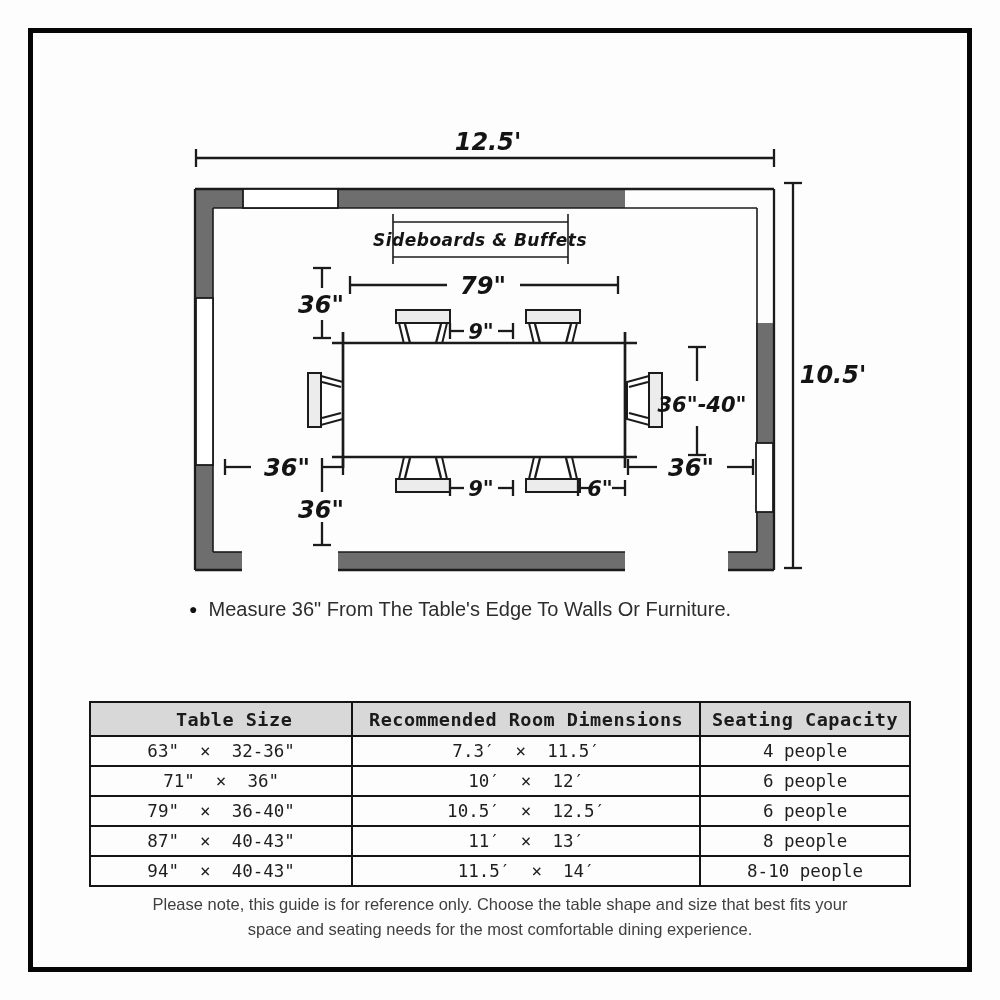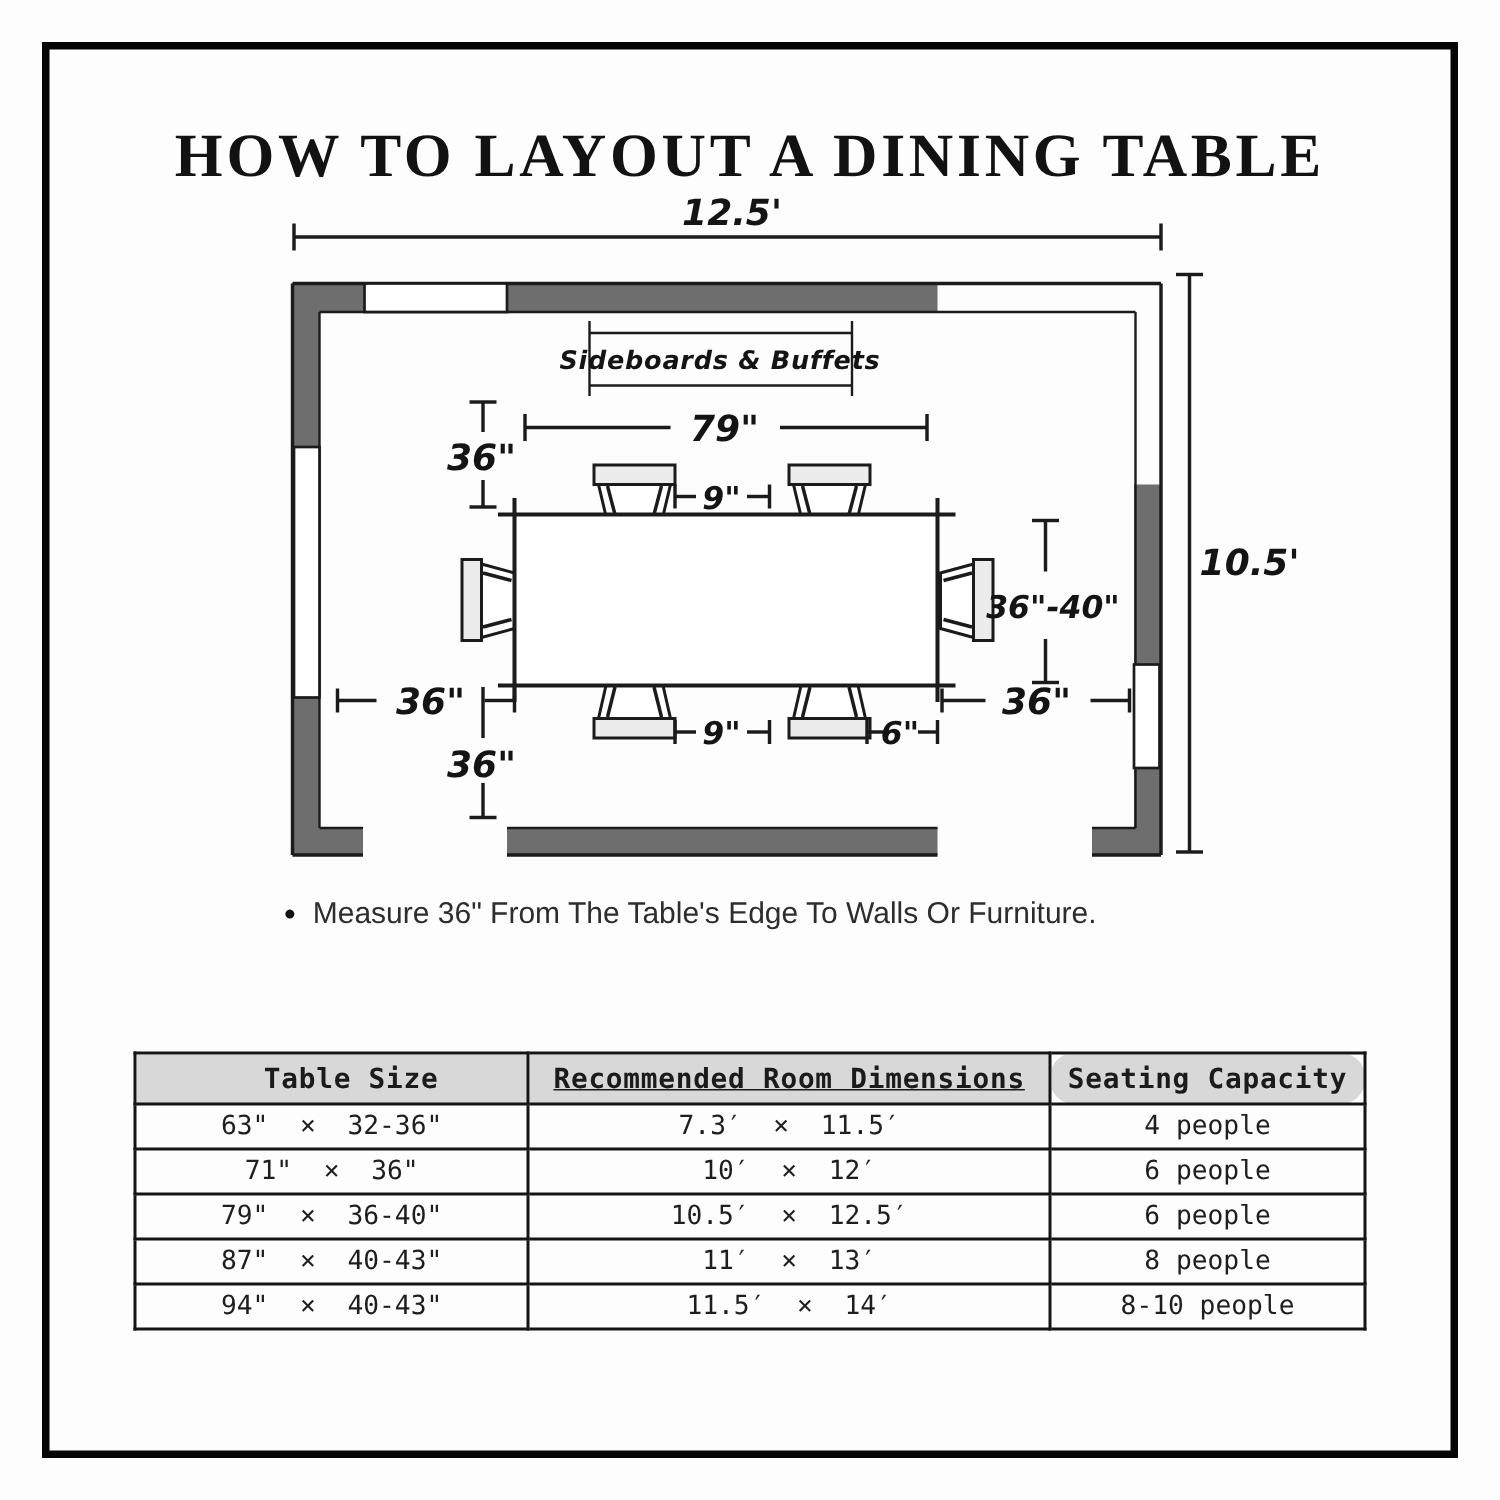--- a/index.html
+++ b/index.html
@@ -21,31 +21,30 @@
         font-size:24px;fill:#141414;text-anchor:middle;}
   .hand.sm{font-size:21px;}
   .hand.box{font-size:17px;letter-spacing:0.5px;}
   .tips{position:absolute;top:596px;left:189px;font-size:20px;line-height:27.5px;color:#2d2d2d;}
   .tip .dot{font-size:14px;margin-right:11px;position:relative;top:-2px;color:#111;}
   .sizes{position:absolute;top:701px;left:89px;width:822px;border-collapse:collapse;
          font-family:"DejaVu Sans Mono","Liberation Mono",monospace;table-layout:fixed;}
   .sizes th,.sizes td{border:2px solid #151515;text-align:center;white-space:pre;overflow:hidden;}
   .sizes th{background:#d8d8d8;font-size:18.5px;font-weight:700;height:30px;letter-spacing:0.5px;}
   .sizes td{font-size:17.5px;height:26px;color:#1e1e1e;}
-  .c1{width:29.8%;padding-left:27px;} .c2{width:43.9%;text-decoration:underline;} .c3{width:26.3%;border-radius:16px;}
+  .c1{width:29.8%;padding-left:27px;} .c2{width:43.9%;} .c3{width:26.3%;}
   .footer{position:absolute;top:892px;left:0;width:100%;text-align:center;
           font-size:16.5px;line-height:25px;color:#3f3f3f;}
 </style>
 </head>
 <body>
 
 <div class="page">
   <div class="frame"></div>
 
-  <h1 class="title">HOW TO LAYOUT A DINING TABLE</h1>
 
   <svg class="plan" viewBox="0 125 1000 455">
 
     <g>
       <line x1="196" y1="158" x2="774" y2="158"></line>
       <line x1="196" y1="149" x2="196" y2="167"></line>
       <line x1="774" y1="149" x2="774" y2="167"></line>
       <text class="hand" x="488" y="150">12.5'</text>
     </g>
 
@@ -248,13 +247,17 @@
         <td>8 people</td>
       </tr>
       <tr>
         <td>94"  ×  40-43"</td>
         <td>11.5′  ×  14′</td>
         <td>8-10 people</td>
       </tr>
     </tbody>
   </table>
 
+  <div class="footer">
+    <div>Please note, this guide is for reference only. Choose the table shape and size that best fits your</div>
+    <div>space and seating needs for the most comfortable dining experience.</div>
+  </div>
 </div>
 
 </body></html>

